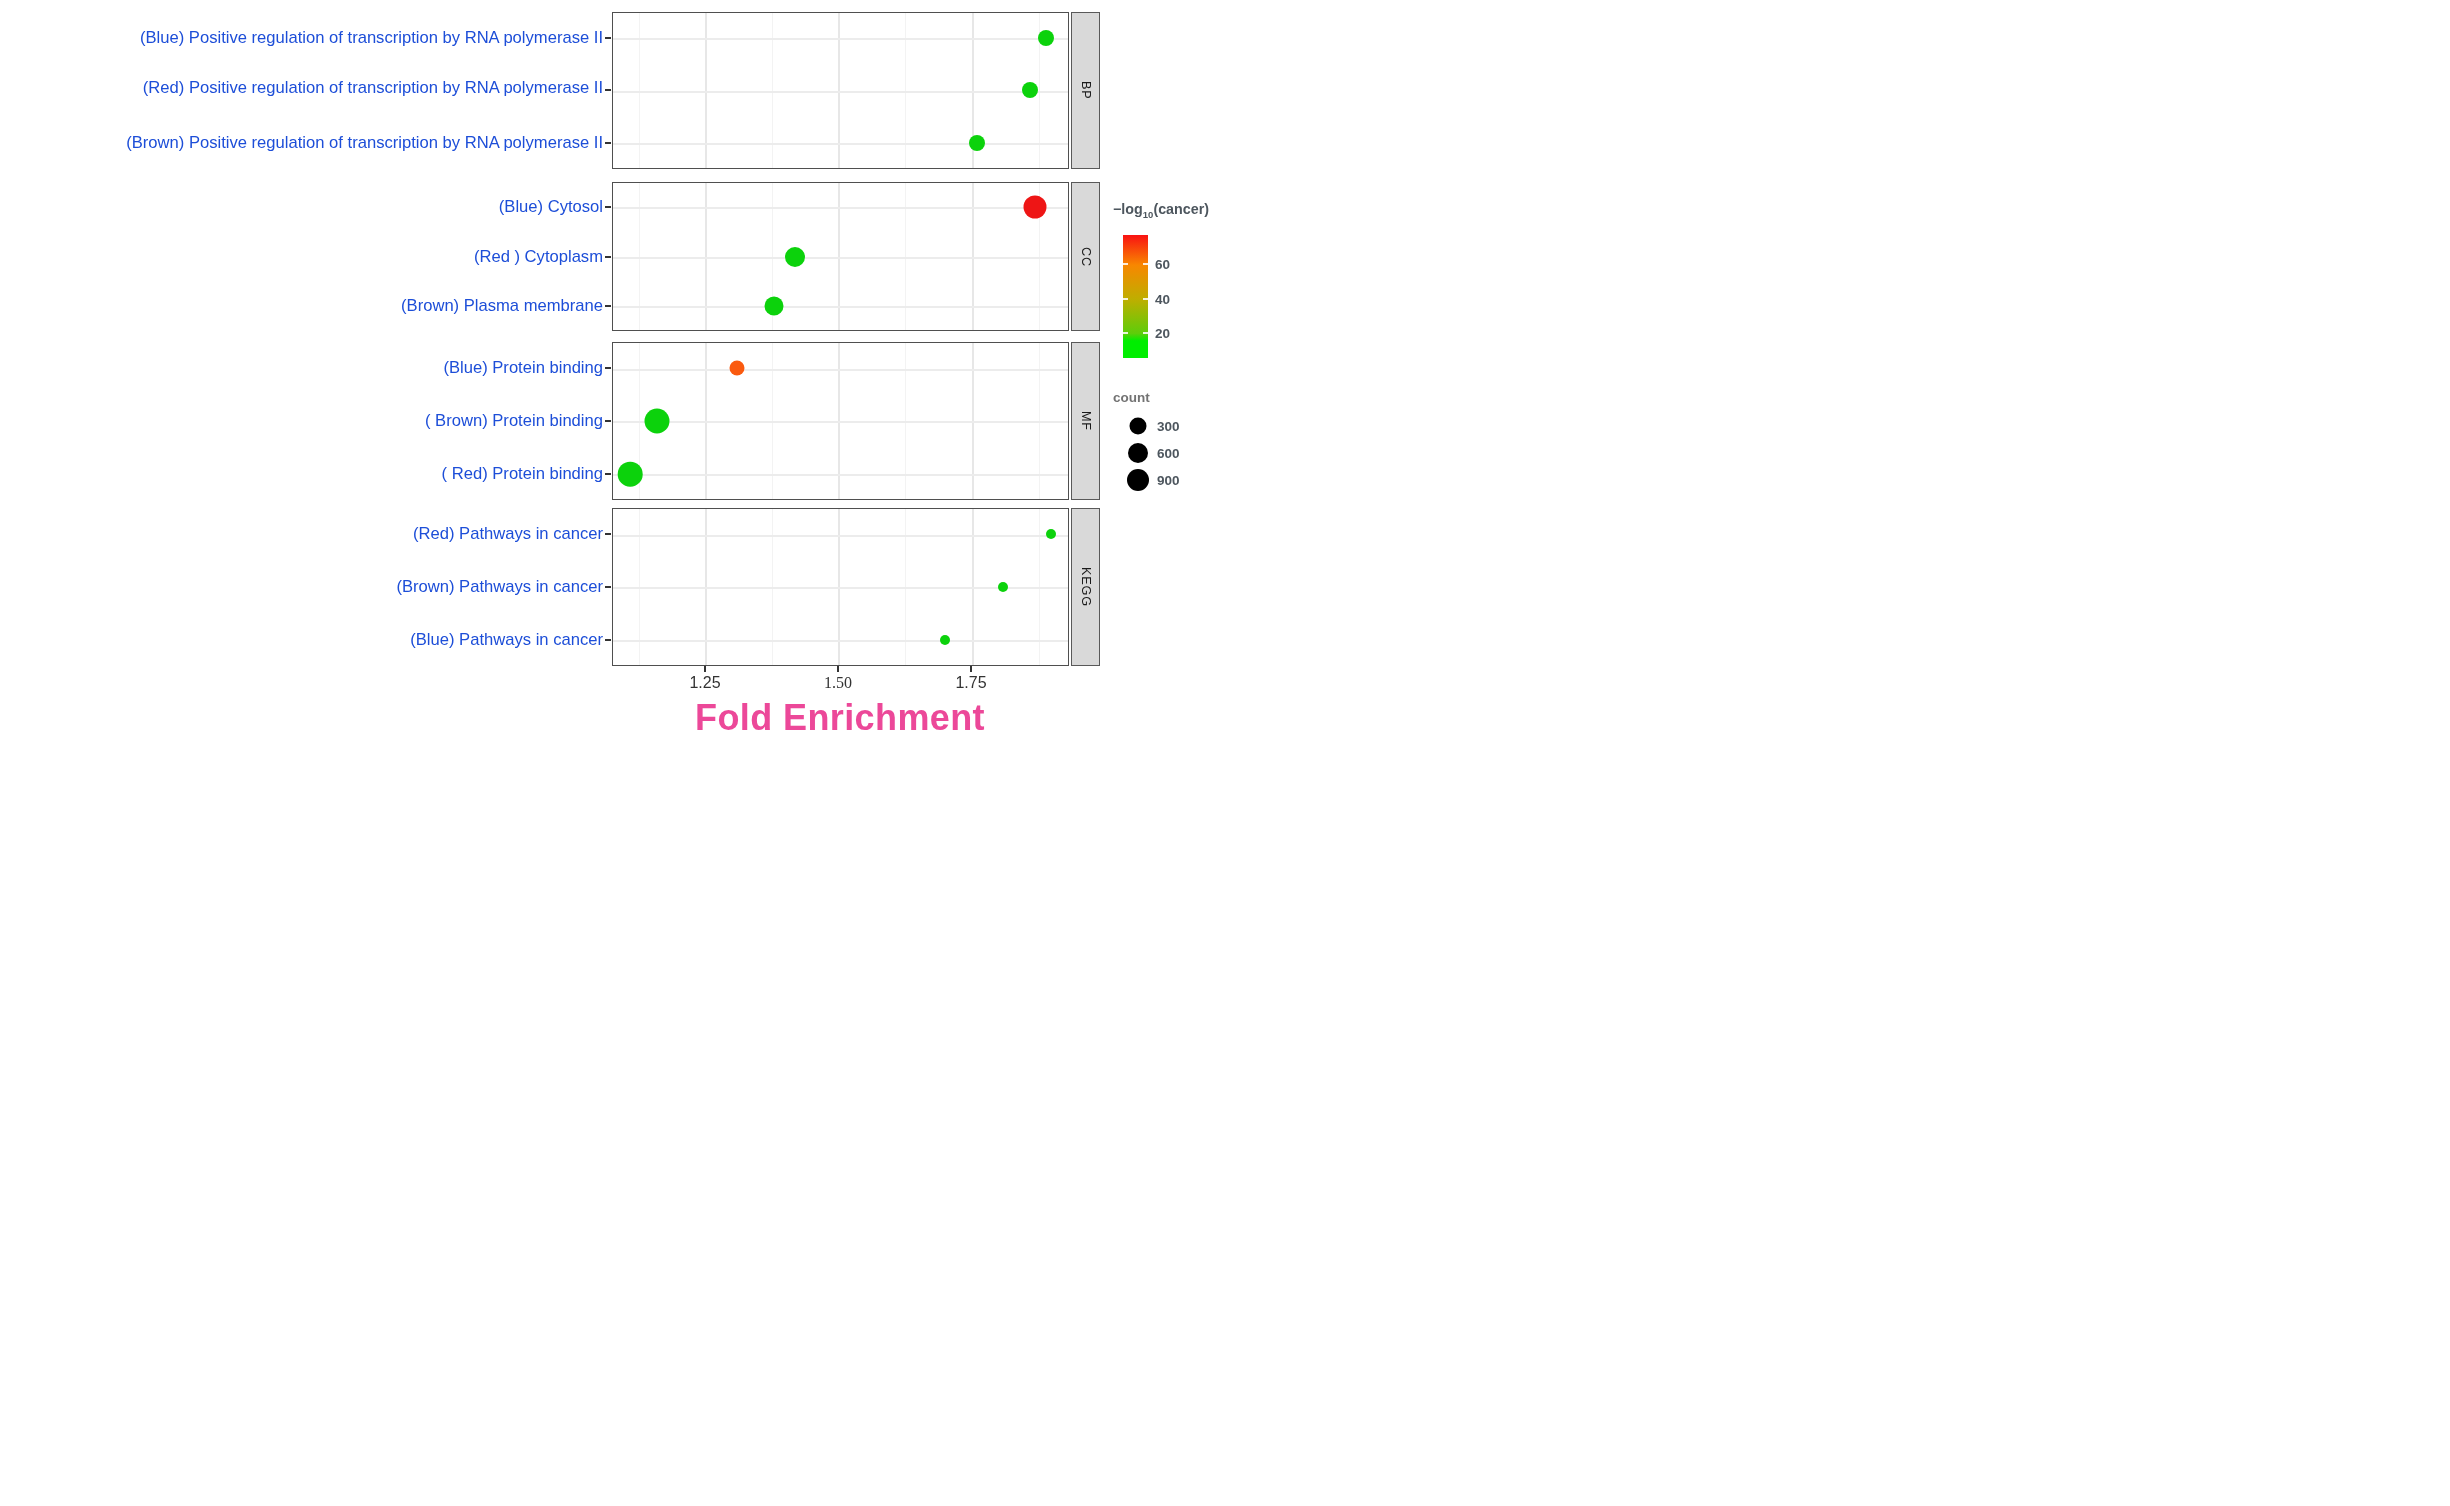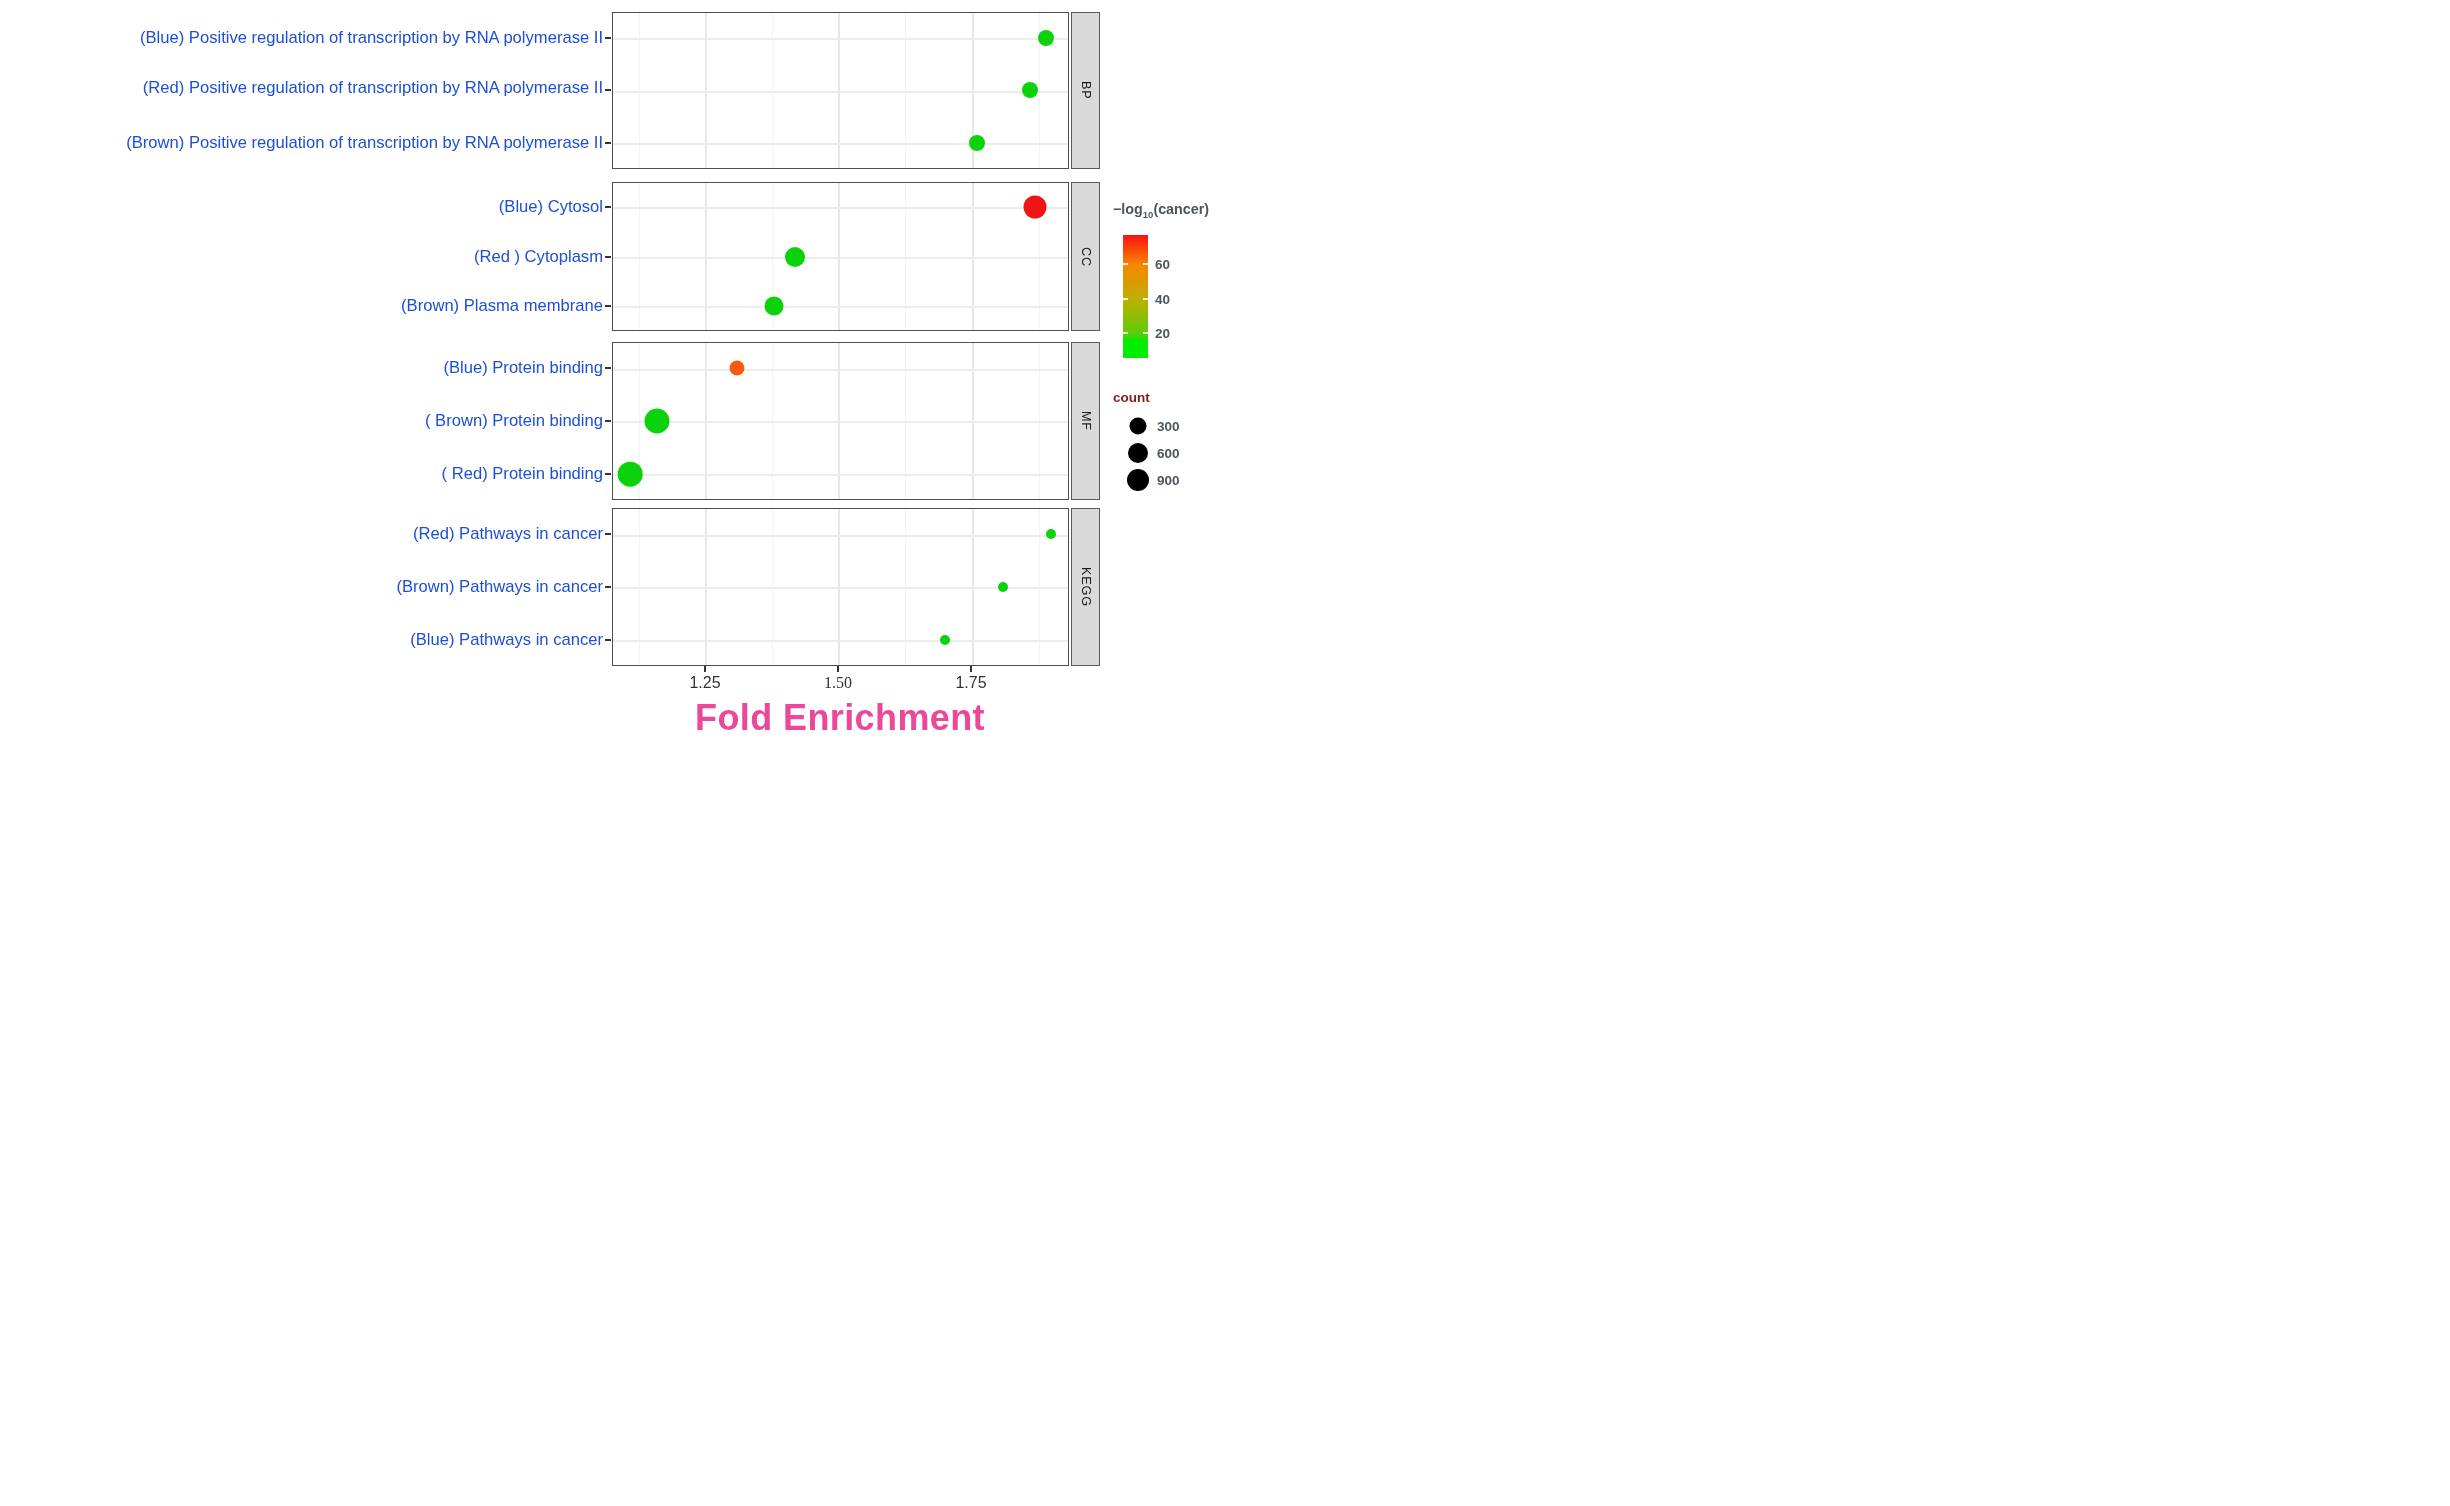--- a/index.html
+++ b/index.html
@@ -19,21 +19,21 @@
   .ytick{position:absolute;width:5.5px;height:2px;background:#333;transform:translateY(-50%);}
   .xtick{position:absolute;width:2px;height:5.5px;background:#333;}
   .xticklab{position:absolute;font-size:16px;color:#333;transform:translateX(-50%);}
   #x-axis-title{position:absolute;font-size:36px;font-weight:800;color:#ec4899;
         transform:translateX(-50%);letter-spacing:0.4px;}
   #colorbar-title{position:absolute;font-size:14.3px;font-weight:700;color:#4d565e;}
   #colorbar-title sub{font-size:9.5px;}
   #colorbar{position:absolute;}
   .cbtick{position:absolute;font-size:13.5px;font-weight:700;color:#4d565e;transform:translateY(-50%);}
   .cbnotch{position:absolute;width:4.8px;height:2px;background:#fff;opacity:.85;}
-  #count-title{position:absolute;font-size:13.5px;font-weight:700;color:#7f1d1d;}
+  #count-title{position:absolute;font-size:13.5px;font-weight:700;color:#737373;}
   .cdot{position:absolute;background:#000;border-radius:50%;transform:translate(-50%,-50%);}
   .clab{position:absolute;font-size:13.5px;font-weight:700;color:#4d565e;transform:translateY(-50%);}
 </style>
 </head>
 <body>
 
 <div id="canvas">
   <div id="plot-area"></div>
 
   <div id="x-axis-title" style="left:840px;top:697px;">Fold Enrichment</div>

